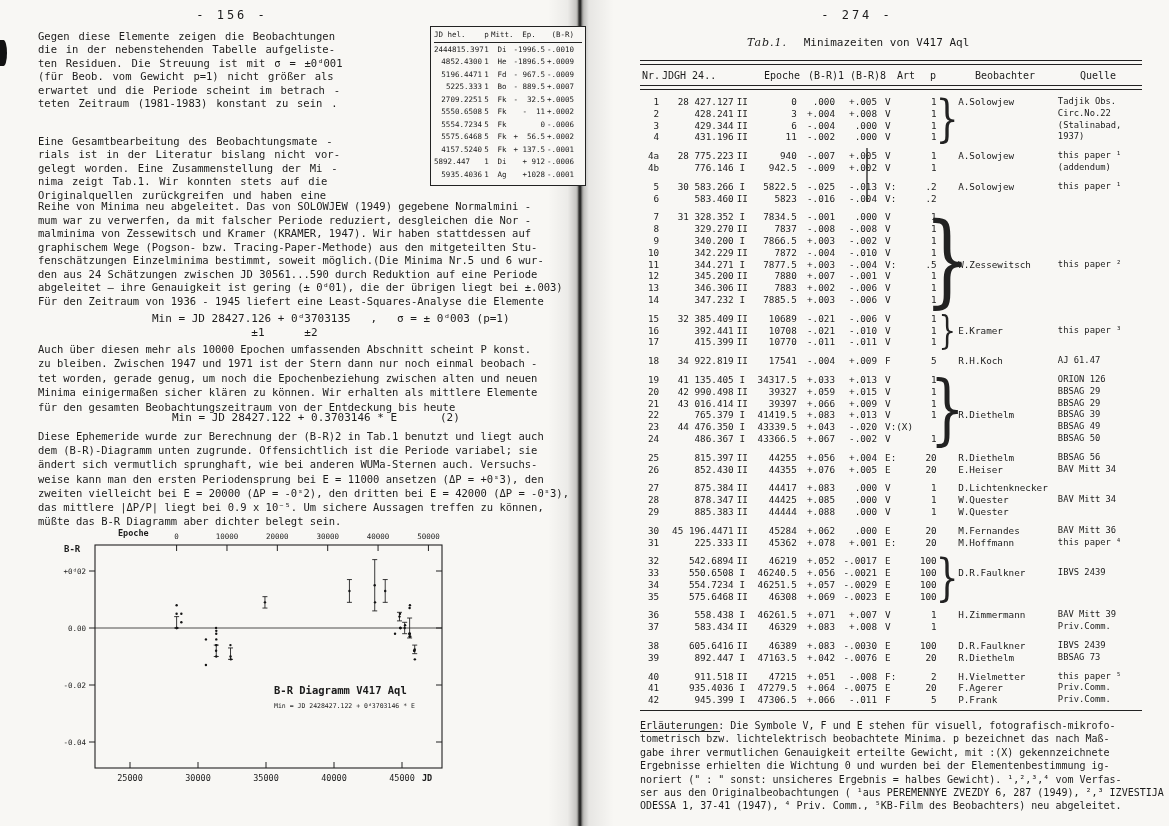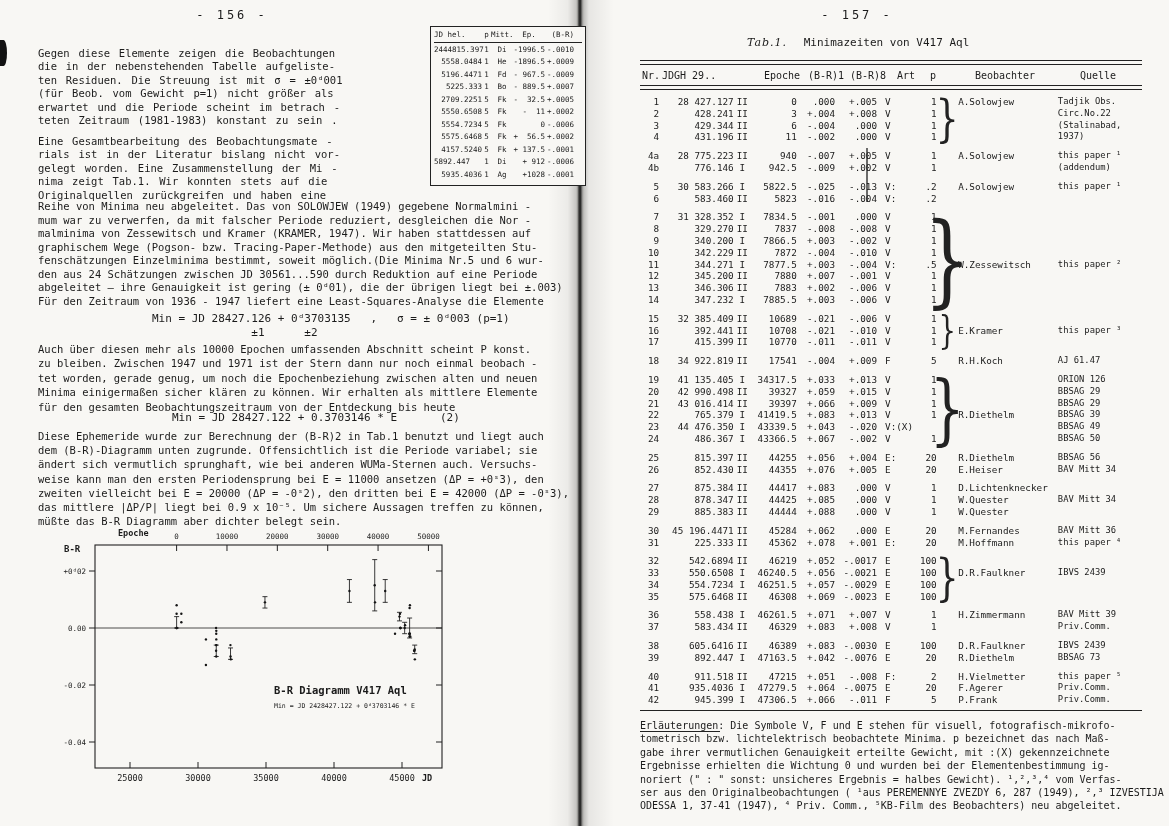--- a/index.html
+++ b/index.html
@@ -59,32 +59,32 @@
 <body>
 
 <div class="page-bg" style="left:0;width:576px;"></div>
 <div class="page-bg" style="left:584px;width:585px;"></div>
 <div id="gutter-band" class="abs"></div>
 <div id="edge-blemish" class="abs"></div>
 <div id="artifact-line" class="abs"></div>
 
 <div class="abs page-num" style="left:172px;top:8px;width:120px;">- 156 -</div>
 
-<div class="abs pre body-text narrow" style="left:38px;top:47px;">Gegen diese Elemente zeigen die Beobachtungen
+<div class="abs pre body-text narrow" style="left:38px;top:30px;">Gegen diese Elemente zeigen die Beobachtungen
 die in der nebenstehenden Tabelle aufgeliste-
 ten Residuen. Die Streuung ist mit σ = ±0ᵈ001
 (für Beob. vom Gewicht p=1) nicht größer als
 erwartet und die Periode scheint im betrach -
 teten Zeitraum (1981-1983) konstant zu sein .</div>
 
 <div id="residuals-box" class="abs">
   <div id="residuals-head" class="rrow rhead"><span style="width: 48px; text-align: left;">JD hel.</span><span style="width: 9px; text-align: center;">p</span><span style="width: 22px; text-align: center;">Mitt.</span><span style="width: 32px; text-align: center;">Ep.</span><span style="width: 29px; text-align: right;">(B-R)</span></div>
   <div id="residuals-rows">
       <div class="rrow"><span style="width: 48px; text-align: right;">2444815.397</span><span style="width: 9px; text-align: center;">1</span><span style="width: 22px; text-align: center;">Di</span><span style="width: 32px; text-align: right;">-1996.5</span><span style="width: 29px; text-align: right;">-.0010</span></div>
-      <div class="rrow"><span style="width: 48px; text-align: right;">5558.0484</span><span style="width: 9px; text-align: center;">1</span><span style="width: 22px; text-align: center;">He</span><span style="width: 32px; text-align: right;">-1896.5</span><span style="width: 29px; text-align: right;">+.0009</span></div>
+      <div class="rrow"><span style="width: 48px; text-align: right;">4852.4300</span><span style="width: 9px; text-align: center;">1</span><span style="width: 22px; text-align: center;">He</span><span style="width: 32px; text-align: right;">-1896.5</span><span style="width: 29px; text-align: right;">+.0009</span></div>
       <div class="rrow"><span style="width: 48px; text-align: right;">5196.4471</span><span style="width: 9px; text-align: center;">1</span><span style="width: 22px; text-align: center;">Fd</span><span style="width: 32px; text-align: right;">- 967.5</span><span style="width: 29px; text-align: right;">-.0009</span></div>
       <div class="rrow"><span style="width: 48px; text-align: right;">5225.333</span><span style="width: 9px; text-align: center;">1</span><span style="width: 22px; text-align: center;">Bo</span><span style="width: 32px; text-align: right;">- 889.5</span><span style="width: 29px; text-align: right;">+.0007</span></div>
       <div class="rrow"><span style="width: 48px; text-align: right;">2709.2251</span><span style="width: 9px; text-align: center;">5</span><span style="width: 22px; text-align: center;">Fk</span><span style="width: 32px; text-align: right;">-  32.5</span><span style="width: 29px; text-align: right;">+.0005</span></div>
       <div class="rrow"><span style="width: 48px; text-align: right;">5550.6508</span><span style="width: 9px; text-align: center;">5</span><span style="width: 22px; text-align: center;">Fk</span><span style="width: 32px; text-align: right;">-  11</span><span style="width: 29px; text-align: right;">+.0002</span></div>
       <div class="rrow"><span style="width: 48px; text-align: right;">5554.7234</span><span style="width: 9px; text-align: center;">5</span><span style="width: 22px; text-align: center;">Fk</span><span style="width: 32px; text-align: right;">0</span><span style="width: 29px; text-align: right;">-.0006</span></div>
       <div class="rrow"><span style="width: 48px; text-align: right;">5575.6468</span><span style="width: 9px; text-align: center;">5</span><span style="width: 22px; text-align: center;">Fk</span><span style="width: 32px; text-align: right;">+  56.5</span><span style="width: 29px; text-align: right;">+.0002</span></div>
       <div class="rrow"><span style="width: 48px; text-align: right;">4157.5240</span><span style="width: 9px; text-align: center;">5</span><span style="width: 22px; text-align: center;">Fk</span><span style="width: 32px; text-align: right;">+ 137.5</span><span style="width: 29px; text-align: right;">-.0001</span></div>
       <div class="rrow"><span style="width: 48px; ">5892.447</span><span style="width: 9px; text-align: center;">1</span><span style="width: 22px; text-align: center;">Di</span><span style="width: 32px; text-align: right;">+ 912</span><span style="width: 29px; text-align: right;">-.0006</span></div>
       <div class="rrow"><span style="width: 48px; text-align: right;">5935.4036</span><span style="width: 9px; text-align: center;">1</span><span style="width: 22px; text-align: center;">Ag</span><span style="width: 32px; text-align: right;">+1028</span><span style="width: 29px; text-align: right;">-.0001</span></div>
     </div>
@@ -95,21 +95,21 @@
 gelegt worden. Eine Zusammenstellung der Mi -
 nima zeigt Tab.1. Wir konnten stets auf die
 Originalquellen zurückgreifen und haben eine</div>
 <div class="abs pre body-text" style="left:38px;top:200px;line-height:13.5px;">Reihe von Minima neu abgeleitet. Das von SOLOWJEW (1949) gegebene Normalmini -
 mum war zu verwerfen, da mit falscher Periode reduziert, desgleichen die Nor -
 malminima von Zessewitsch und Kramer (KRAMER, 1947). Wir haben stattdessen auf
 graphischem Wege (Pogson- bzw. Tracing-Paper-Methode) aus den mitgeteilten Stu-
 fenschätzungen Einzelminima bestimmt, soweit möglich.(Die Minima Nr.5 und 6 wur-
 den aus 24 Schätzungen zwischen JD 30561...590 durch Reduktion auf eine Periode
 abgeleitet — ihre Genauigkeit ist gering (± 0ᵈ01), die der übrigen liegt bei ±.003)</div>
-<div class="abs pre body-text" style="left:38px;top:294px;">Für den Zeitraum von 1936 - 1947 liefert eine Least-Squares-Analyse die Elemente</div>
+<div class="abs pre body-text" style="left:38px;top:294px;">Für den Zeitraum von 1936 - 1945 liefert eine Least-Squares-Analyse die Elemente</div>
 <div class="abs pre formula" style="left:152px;top:312px;">Min = JD 28427.126 + 0ᵈ3703135   ,   σ = ± 0ᵈ003 (p=1)
                ±1      ±2</div>
 <div class="abs pre body-text" style="left:38px;top:342px;line-height:14.4px;">Auch über diesen mehr als 10000 Epochen umfassenden Abschnitt scheint P konst.
 zu bleiben. Zwischen 1947 und 1971 ist der Stern dann nur noch einmal beobach -
 tet worden, gerade genug, um noch die Epochenbeziehung zwischen alten und neuen
 Minima einigermaßen sicher klären zu können. Wir erhalten als mittlere Elemente
 für den gesamten Beobachtungszeitraum von der Entdeckung bis heute</div>
 <div class="abs pre formula" style="left:172px;top:411px;">Min = JD 28427.122 + 0.3703146 * E</div>
 <div class="abs pre formula" style="left:440px;top:411px;">(2)</div>
 <div class="abs pre body-text" style="left:38px;top:429px;line-height:14.2px;">Diese Ephemeride wurde zur Berechnung der (B-R)2 in Tab.1 benutzt und liegt auch
@@ -235,32 +235,32 @@
       <circle cx="352.23616" cy="118.55" r="1.2" fill="#151515"></circle>
       <circle cx="356.13664" cy="132.8" r="1.2" fill="#151515"></circle>
       <circle cx="356.39639999999997" cy="132.8" r="1.2" fill="#151515"></circle>
       <circle cx="356.72144000000003" cy="131.375" r="1.2" fill="#151515"></circle>
       <circle cx="356.85744" cy="141.35" r="1.2" fill="#151515"></circle>
       <text x="216" y="176" font-size="10.5" text-anchor="start" font-weight="bold">B-R Diagramm  V417 Aql</text>
       <text x="216" y="190" font-size="6.5" text-anchor="start">Min = JD 2428427.122 + 0ᵈ3703146 * E</text>
     </svg>
 </div>
 
-<div class="abs page-num" style="left:792px;top:8px;width:130px;">- 157 -</div>
+<div class="abs page-num" style="left:792px;top:8px;width:130px;">- 274 -</div>
 
 <div id="tab-title" class="abs">
   <span class="it">Tab.1.</span>
   <span style="margin-left:10px;">Minimazeiten von V417 Aql</span>
 </div>
 
 <div id="minima-table" class="abs">
   <div class="dbl-rule"></div>
   <div id="mt-header">
       <span style="width: 20px; text-align: left; padding-left: 2px;">Nr.</span>
-      <span style="width: 78px; text-align: left;">JDGH 29..</span>
+      <span style="width: 78px; text-align: left;">JDGH 24..</span>
       <span style="width: 18px; text-align: center;"></span>
       <span style="width: 48px; text-align: center;">Epoche</span>
       <span style="width: 40px; text-align: center;">(B-R)1</span>
       <span style="width: 44px; text-align: center;">(B-R)8</span>
       <span style="width: 32px; text-align: center;">Art</span>
       <span style="width: 22px; text-align: center;">p</span>
       <span style="width: 12px; text-align: center;"></span>
       <span style="width: 98px; text-align: center;">Beobachter</span>
       <span style="width: 88px; text-align: center;">Quelle</span>
     </div>

